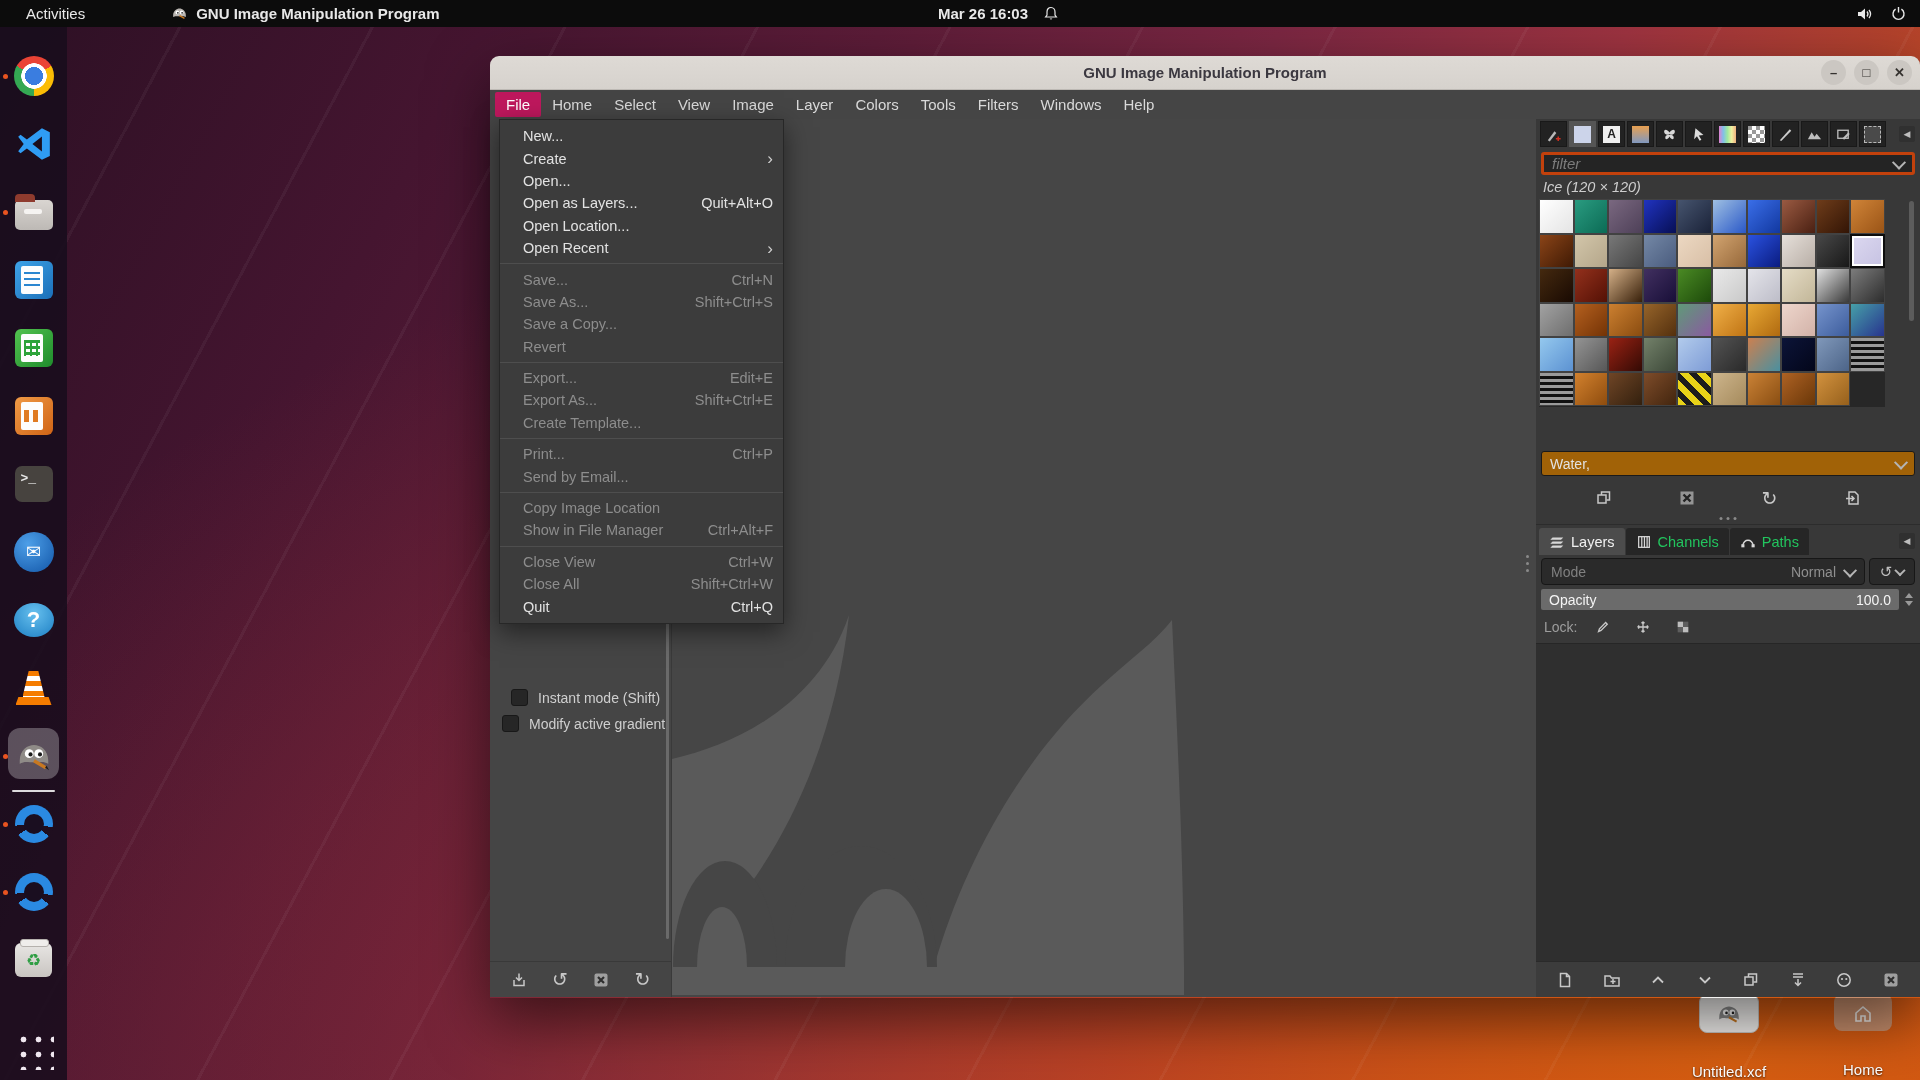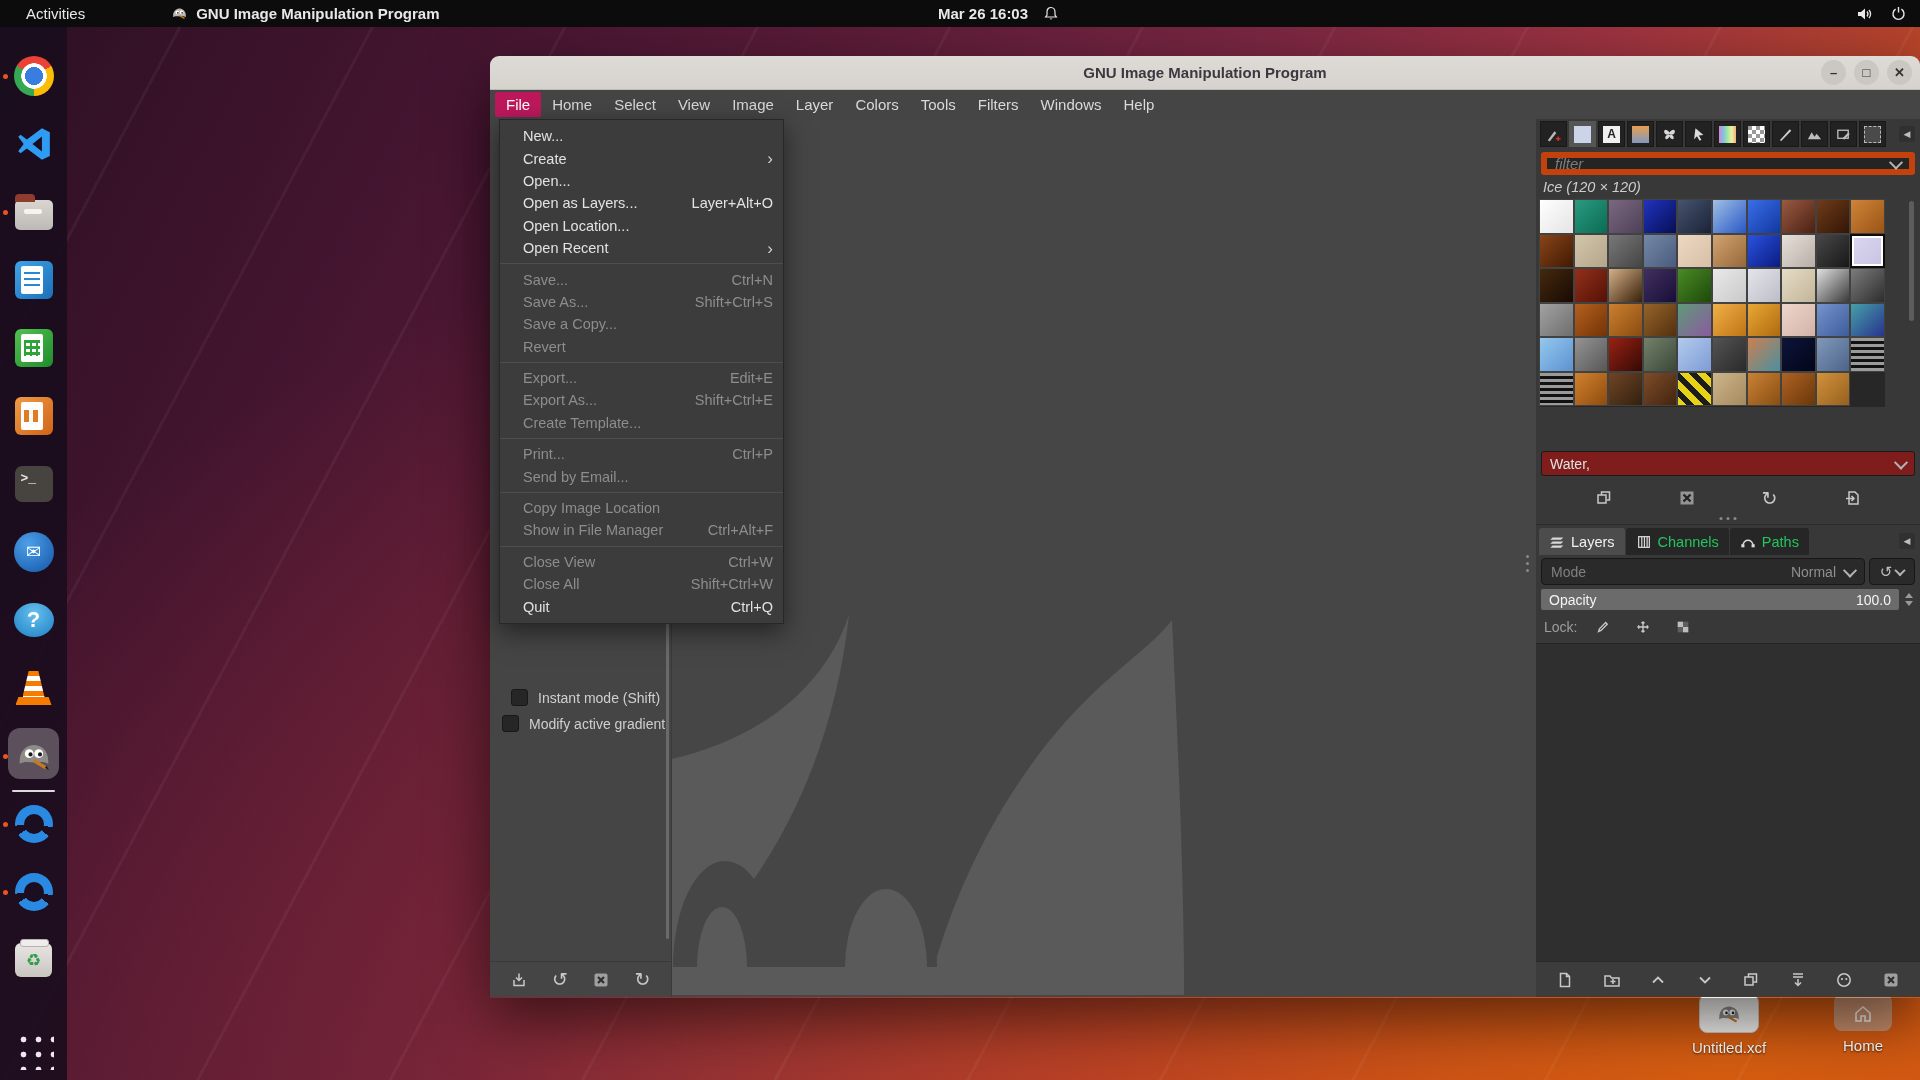--- a/index.html
+++ b/index.html
@@ -55,21 +55,21 @@
     background:conic-gradient(#2a8ae2 0 100deg,rgba(0,0,0,0) 100deg 130deg,#2a8ae2 130deg 235deg,rgba(0,0,0,0) 235deg 265deg,#2a8ae2 265deg 360deg);
     display:flex;align-items:center;justify-content:center;}
   .ring-icon::before{content:"";width:20px;height:20px;border-radius:50%;background:#1a0e20;}
   .dock-trash{width:37px;height:34px;background:linear-gradient(#e8e6e4,#c9c5c1);border-radius:6px;position:relative;display:flex;align-items:center;justify-content:center;color:#2f9e44;font-size:17px;}
   .dock-trash::before{content:"";position:absolute;top:-4px;left:5px;width:27px;height:6px;background:#efedeb;border-radius:3px;border:1px solid #b5b1ad;}
   .dock-grid{width:40px;height:40px;background-image:radial-gradient(#efe7ef 2.6px,rgba(0,0,0,0) 3.2px);background-size:15px 15px;background-position:2px 2px;}
   .wilber{display:block;}
   
   .desk-icon{position:absolute;width:90px;display:flex;flex-direction:column;align-items:center;gap:6px;z-index:5;}
   .desk-thumb{width:58px;height:37px;border-radius:8px;display:flex;align-items:center;justify-content:center;}
-  .desk-label{font-size:15px;color:#fff;text-shadow:0 1px 2px rgba(0,0,0,.7);}
+  .desk-label{font-size:15px;color:#fff;text-shadow:0 1px 2px rgba(0,0,0,.7);margin-top:24px;}
   .thumb-xcf{background:#f4f2f0;border:1px solid #cac6c2;}
   .thumb-home{background:rgba(190,186,182,.55);color:#f4f2f0;}
   
   .gimp-window{position:absolute;left:490px;top:56px;width:1430px;height:942px;z-index:20;
     box-shadow:0 22px 60px rgba(0,0,0,.55);border-radius:10px 10px 0 0;}
   .titlebar{height:34px;background:linear-gradient(#dedad5,#d6d2cd);border-radius:9px 9px 0 0;position:relative;
     display:flex;align-items:center;justify-content:center;color:#3b3840;font-weight:700;font-size:15px;border-bottom:1px solid #bdb9b4;box-sizing:border-box;}
   .win-btns{position:absolute;right:8px;top:4px;display:flex;gap:8px;}
   .win-btn{width:25px;height:25px;border-radius:50%;background:#cbc7c2;display:flex;align-items:center;justify-content:center;color:#35322f;font-size:13px;}
   .menubar{height:29px;background:#454545;display:flex;align-items:center;padding-left:5px;font-size:15px;color:#d9d9d9;}
@@ -90,32 +90,32 @@
   .canvas svg{position:absolute;left:0;top:0;}
   .v-handle{position:absolute;right:4px;top:436px;display:flex;flex-direction:column;gap:4px;}
   .v-handle i{width:3px;height:3px;border-radius:50%;background:#8a8a8a;}
   
   .rightdock{width:384px;background:#383838;position:relative;font-size:14px;}
   .tabstrip{position:absolute;left:0;top:0;width:100%;height:30px;display:flex;align-items:center;gap:2px;padding-left:4px;box-sizing:border-box;}
   .dtab{width:25px;height:24px;background:#222222;border:1px solid #191919;display:flex;align-items:center;justify-content:center;overflow:hidden;}
   .dtab.active{background:#555555;border-color:#555;}
   .dtab .swatch{width:17px;height:17px;}
   .corner-btn{position:absolute;right:5px;width:16px;height:16px;background:#303030;color:#bdbdbd;font-size:9px;display:flex;align-items:center;justify-content:center;border-radius:2px;}
-  .filter-field{position:absolute;left:5px;top:33px;width:374px;height:23px;background:#242424;border:6px solid #c2410c;border-radius:3px;
+  .filter-field{position:absolute;left:5px;top:33px;width:374px;height:23px;background:#242424;border:3px solid #c2410c;border-radius:3px;
     display:flex;align-items:center;box-sizing:border-box;padding:0 8px;}
   .filter-field .ph{font-style:italic;color:#7c7c7c;font-size:15px;}
   .chev{width:8px;height:8px;border-right:2px solid #b5b5b5;border-bottom:2px solid #b5b5b5;transform:rotate(45deg) translate(-1px,-1px);}
   .sp{flex:1;}
   .sel-name{position:absolute;left:7px;top:60px;font-style:italic;color:#cdcdcd;font-size:14.5px;}
   .pat-grid{position:absolute;left:3px;top:80px;width:346px;height:208px;background:#272727;
     display:grid;grid-template-columns:repeat(10,1fr);grid-auto-rows:34.5px;gap:0px;}
   .pat-cell{border:1px solid #424242;box-sizing:border-box;}
   .pat-cell.selected{border:2px solid #0d0d0d;box-shadow:inset 0 0 0 2px #ffffff;}
   .pat-scroll{position:absolute;right:6px;top:82px;width:5px;height:120px;background:#5c5c5c;border-radius:3px;}
-  .combo{position:absolute;left:5px;width:374px;height:25px;background:#7f1d1d;border:1px solid #1a1a1a;border-radius:3px;
+  .combo{position:absolute;left:5px;width:374px;height:25px;background:#a16207;border:1px solid #1a1a1a;border-radius:3px;
     display:flex;align-items:center;padding:0 8px;box-sizing:border-box;color:#e2e2e2;}
   .pat-bar{position:absolute;left:0;top:362px;width:100%;height:34px;display:flex;align-items:center;justify-content:space-around;padding:0 26px;box-sizing:border-box;}
   .h-handle{position:absolute;left:50%;top:398px;display:flex;gap:4px;transform:translateX(-50%);}
   .h-handle i{width:3px;height:3px;border-radius:50%;background:#8a8a8a;}
   
   .ldock{position:absolute;left:0;top:405px;width:100%;bottom:0;border-top:1px solid #2c2c2c;}
   .ltabs{position:relative;height:30px;display:flex;align-items:flex-end;gap:1px;padding-left:3px;}
   .ltab{height:27px;display:flex;align-items:center;gap:6px;padding:0 10px;background:#262626;color:#22c55e;border-radius:3px 3px 0 0;font-size:14.5px;}
   .ltab.active{background:#4c4c4c;color:#f0f0f0;}
   .mode-row{position:absolute;left:5px;top:33px;width:374px;height:27px;display:flex;gap:4px;}
@@ -661,21 +661,21 @@
       </div>
       <div class="fm-item">
         <span class="fm-label">Create</span>
         <span class="fm-arrow">›</span>
       </div>
       <div class="fm-item">
         <span class="fm-label">Open...</span>
       </div>
       <div class="fm-item">
         <span class="fm-label">Open as Layers...</span>
-        <span class="fm-short">Layer+Alt+O</span>
+        <span class="fm-short">Quit+Alt+O</span>
       </div>
       <div class="fm-item">
         <span class="fm-label">Open Location...</span>
       </div>
       <div class="fm-item">
         <span class="fm-label">Open Recent</span>
         <span class="fm-arrow">›</span>
       </div>
       <div class="fm-sep"></div>
       <div class="fm-item disabled">

